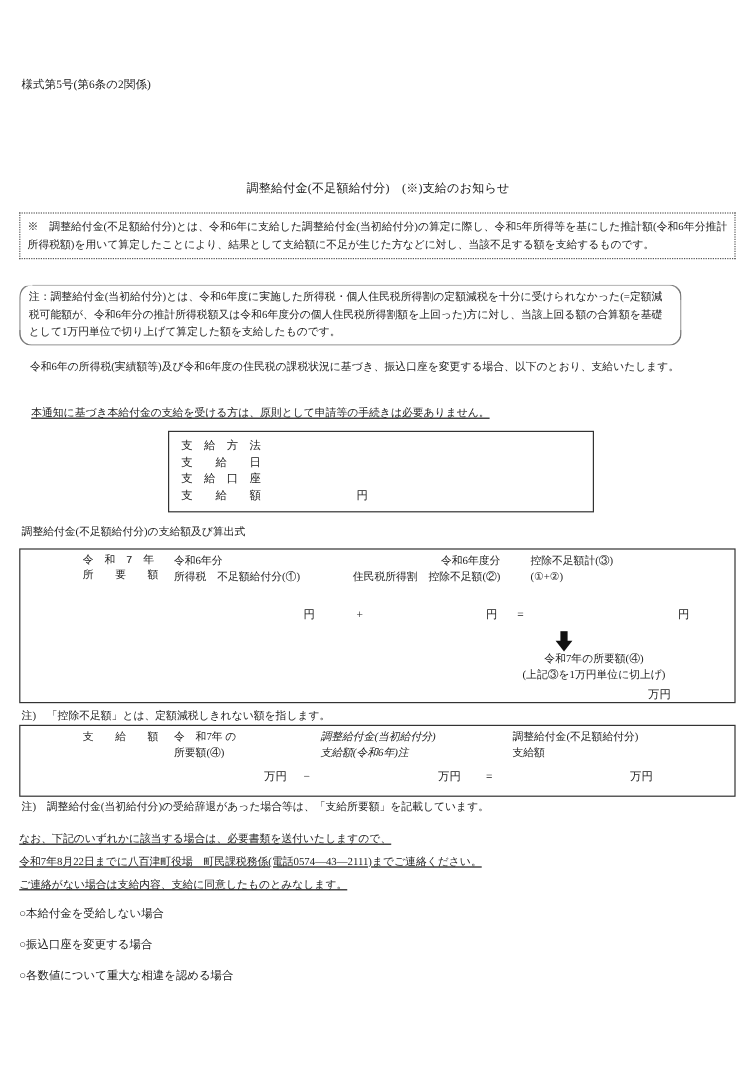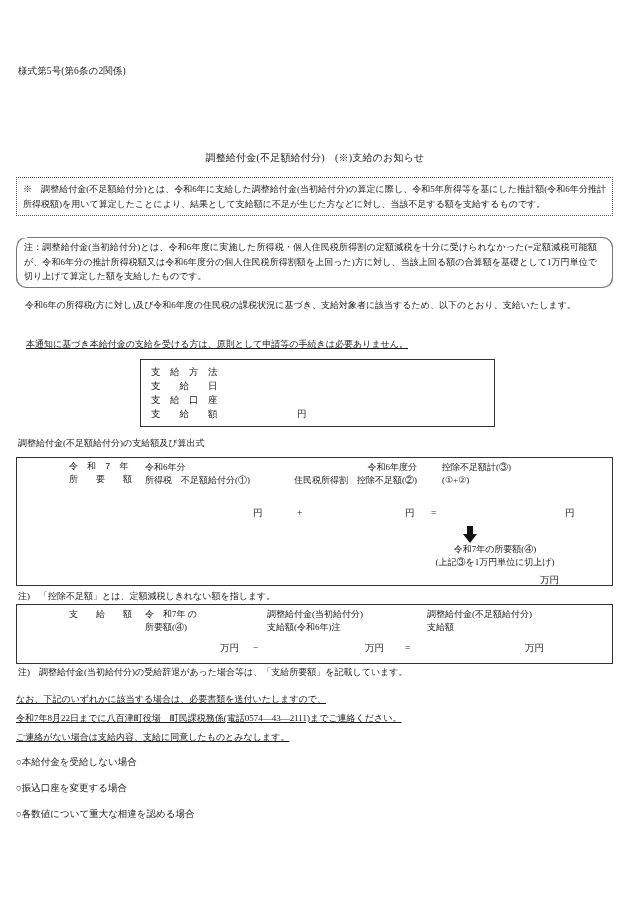--- a/index.html
+++ b/index.html
@@ -61,21 +61,21 @@
     font-size: 9px;
     line-height: 1.62;
     text-align: justify;
   }
 
   
   .note-round {
     position: absolute;
     left: 16px;
     top: 238px;
-    width: 597px;
+    width: 552px;
     box-sizing: border-box;
     border: 1px solid #777;
     border-top: none;
     border-bottom: none;
     border-radius: 10px;
     padding: 2px 15px 3px 7px;
     font-size: 9px;
     line-height: 1.62;
     text-align: justify;
     position: absolute;
@@ -267,21 +267,21 @@
     border: 1px solid #333;
   }
   .ct2-col {
     position: absolute;
     font-size: 9px;
     line-height: 13px;
     white-space: nowrap;
   }
   .ct2-c1 { left: 52px;  top: 3px; }
   .ct2-c2 { left: 128px; top: 3px; }
-  .ct2-c3 { left: 250px; top: 3px; }
+  .ct2-c3 { left: 250px; top: 3px; font-style: italic; }
   .ct2-c4 { left: 410px; top: 3px; }
 
   .ct2-eqrow {
     position: absolute;
     top: 36px;
     left: 0;
     width: 100%;
     height: 14px;
     font-size: 9.5px;
   }
@@ -328,21 +328,21 @@
 <div class="page">
 
   <div class="form-no">様式第5号(第6条の2関係)</div>
 
   <div class="doc-title">調整給付金(不足額給付分)　(※)支給のお知らせ</div>
 
   <div class="note-box">※　調整給付金(不足額給付分)とは、令和6年に支給した調整給付金(当初給付分)の算定に際し、令和5年所得等を基にした推計額(令和6年分推計所得税額)を用いて算定したことにより、結果として支給額に不足が生じた方などに対し、当該不足する額を支給するものです。</div>
 
   <div class="note-round">注：調整給付金(当初給付分)とは、令和6年度に実施した所得税・個人住民税所得割の定額減税を十分に受けられなかった(=定額減税可能額が、令和6年分の推計所得税額又は令和6年度分の個人住民税所得割額を上回った)方に対し、当該上回る額の合算額を基礎として1万円単位で切り上げて算定した額を支給したものです。</div>
 
-  <div class="para p-intro">令和6年の所得税(方に対し)及び令和6年度の住民税の課税状況に基づき、支給対象者に該当するため、以下のとおり、支給いたします。</div>
+  <div class="para p-intro">令和6年の所得税(実績額等)及び令和6年度の住民税の課税状況に基づき、振込口座を変更する場合、以下のとおり、支給いたします。</div>
 
   <div class="para p-underline">本通知に基づき本給付金の支給を受ける方は、原則として申請等の手続きは必要ありません。</div>
 
   <div class="pay-box">
     <div class="pay-row">
       <span class="pay-label">支　給　方　法</span>
       <span></span>
     </div>
     <div class="pay-row">
       <span class="pay-label">支　　給　　日</span>

